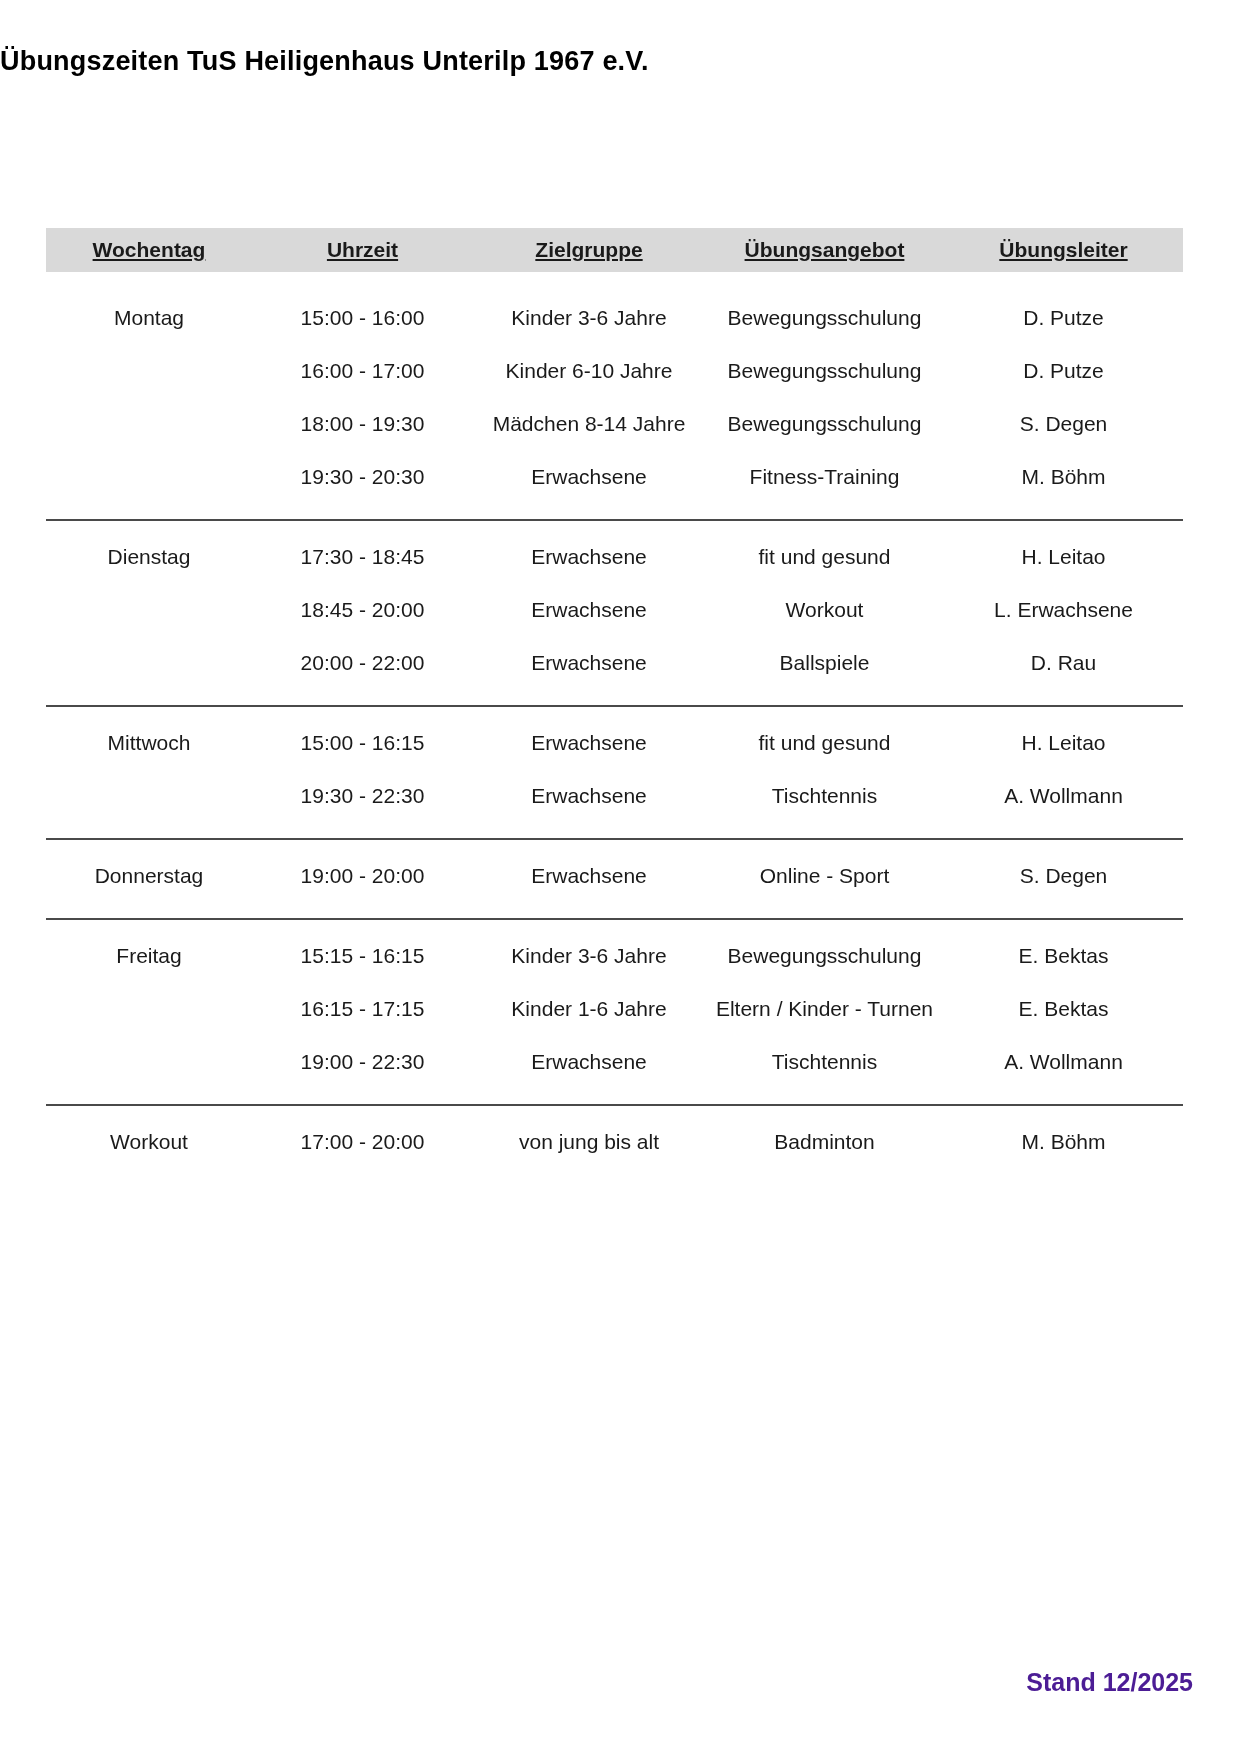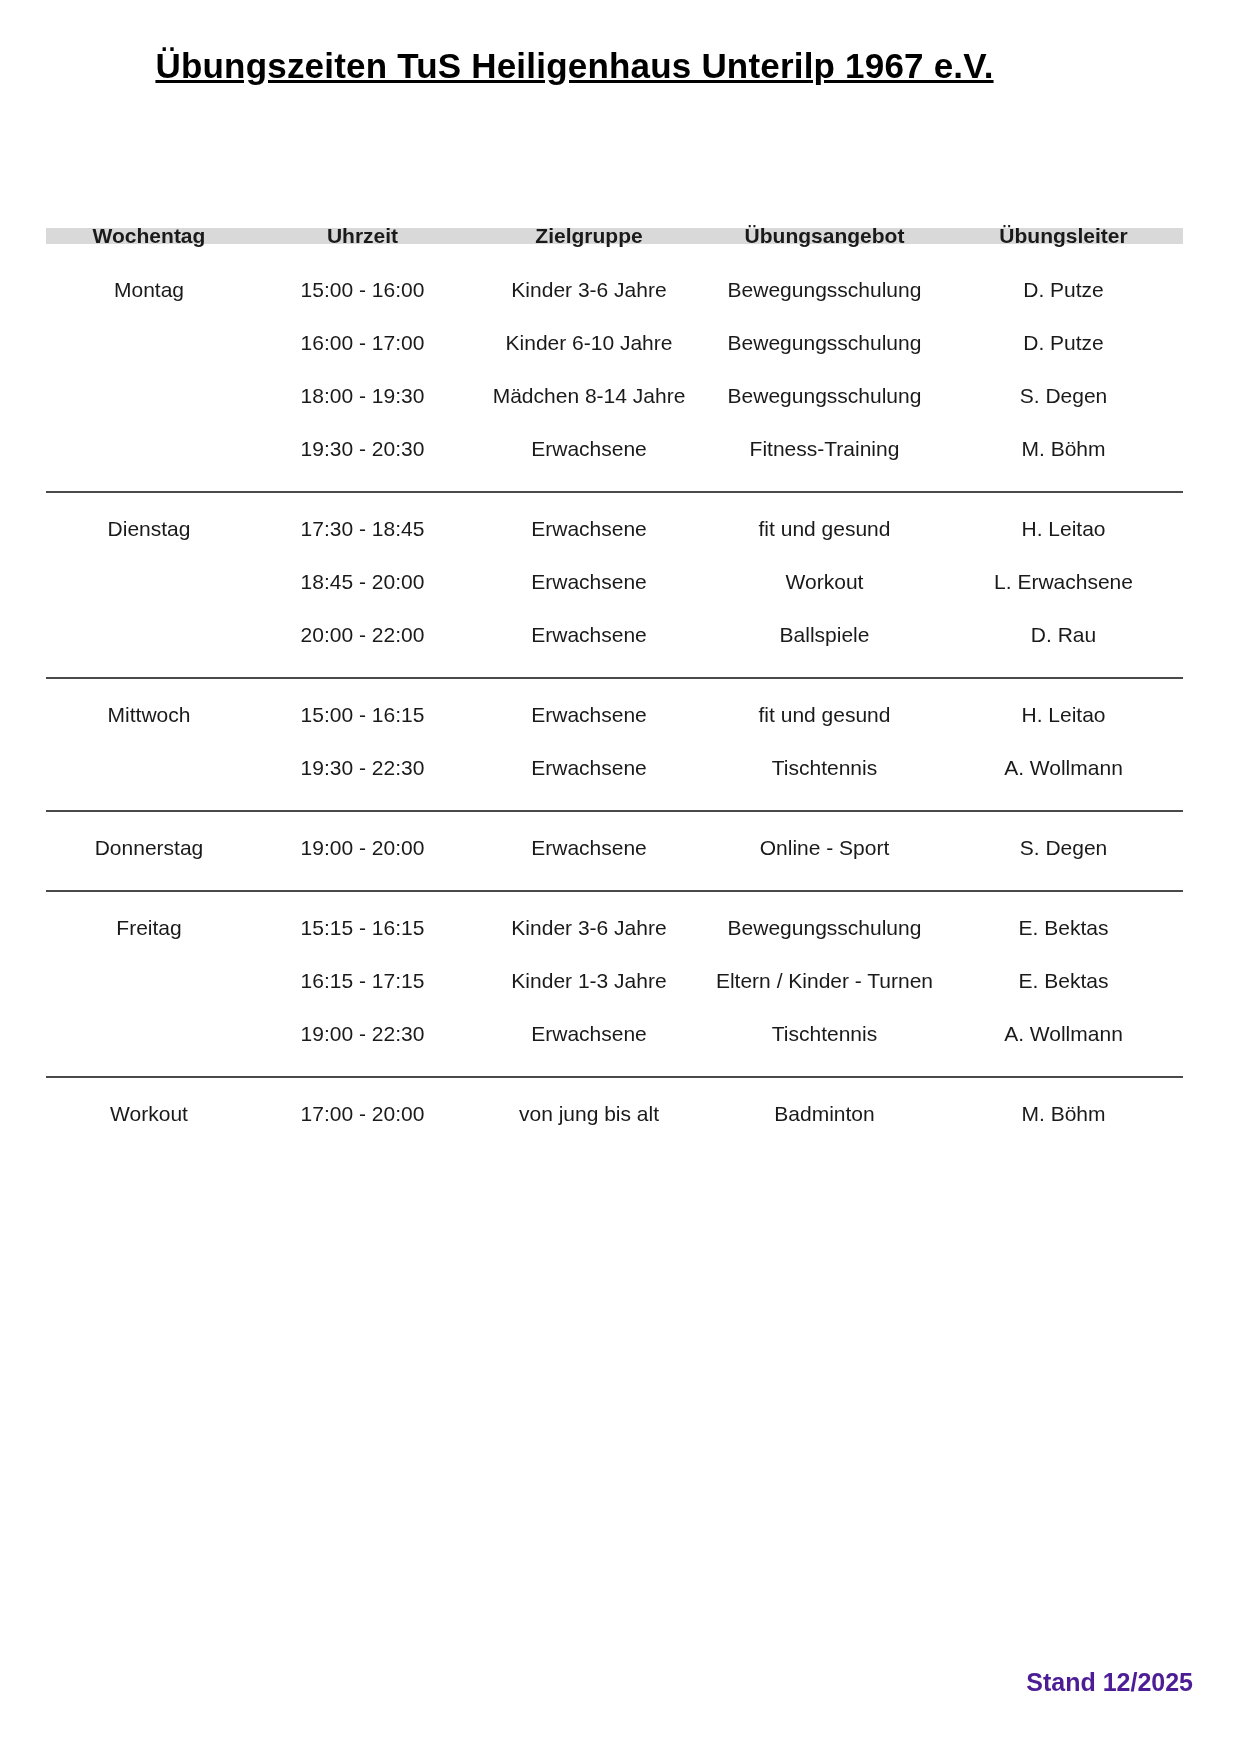--- a/index.html
+++ b/index.html
@@ -11,44 +11,43 @@
     width: 1241px;
     height: 1754px;
     position: relative;
     font-family: "Liberation Sans", sans-serif;
     color: #1a1a1a;
     overflow: hidden;
   }
   .page-title {
     margin: 0;
     padding: 46px 92px 0 0; 
-    text-align: center;
-    font-size: 35px;
+    font-size: 27px;
     font-weight: 700;
     letter-spacing: 0.2px;
     color: #000000;
-    text-decoration: underline;
   }
   .schedule-table {
     position: absolute;
     left: 46px;
     top: 228px;
     width: 1137px;
     font-size: 21px;
   }
   .thead, .tr {
     display: grid;
     grid-template-columns: 206px 221px 232px 239px 239px;
     align-items: center;
   }
   .thead {
     background: var(--header-bg, #d9d9d9);
-    height: 16px;
+    height: 44px;
     font-weight: 700;
     margin-bottom: 10px;
+    text-decoration: underline;
   }
   .th, .td {
     text-align: center;
     white-space: nowrap;
     overflow: hidden;
   }
   .day-group {
     padding: 9px 0 16px 0;
     border-bottom: 2px solid var(--divider, #4a4a4a);
   }
@@ -163,21 +162,21 @@
         <div class="tr">
           <div class="td">Freitag</div>
           <div class="td">15:15 - 16:15</div>
           <div class="td">Kinder 3-6 Jahre</div>
           <div class="td">Bewegungsschulung</div>
           <div class="td">E. Bektas</div>
         </div>
         <div class="tr">
           <div class="td"></div>
           <div class="td">16:15 - 17:15</div>
-          <div class="td">Kinder 1-3 Jahre</div>
+          <div class="td">Kinder 1-6 Jahre</div>
           <div class="td">Eltern / Kinder - Turnen</div>
           <div class="td">E. Bektas</div>
         </div>
         <div class="tr">
           <div class="td"></div>
           <div class="td">19:00 - 22:30</div>
           <div class="td">Erwachsene</div>
           <div class="td">Tischtennis</div>
           <div class="td">A. Wollmann</div>
         </div>

